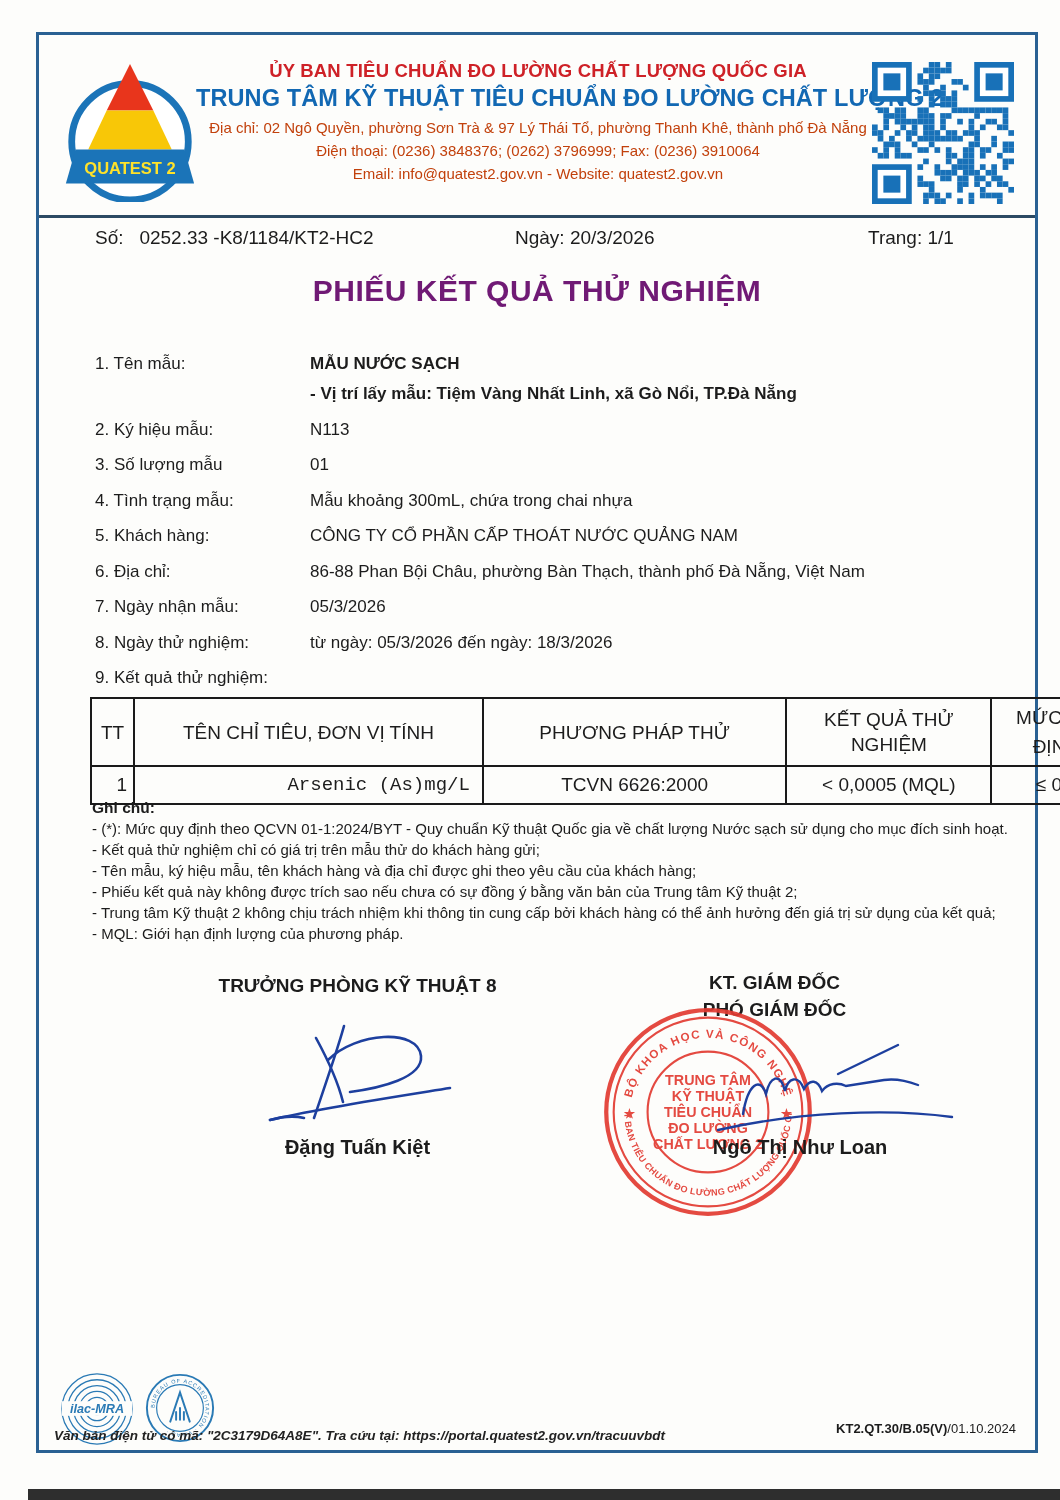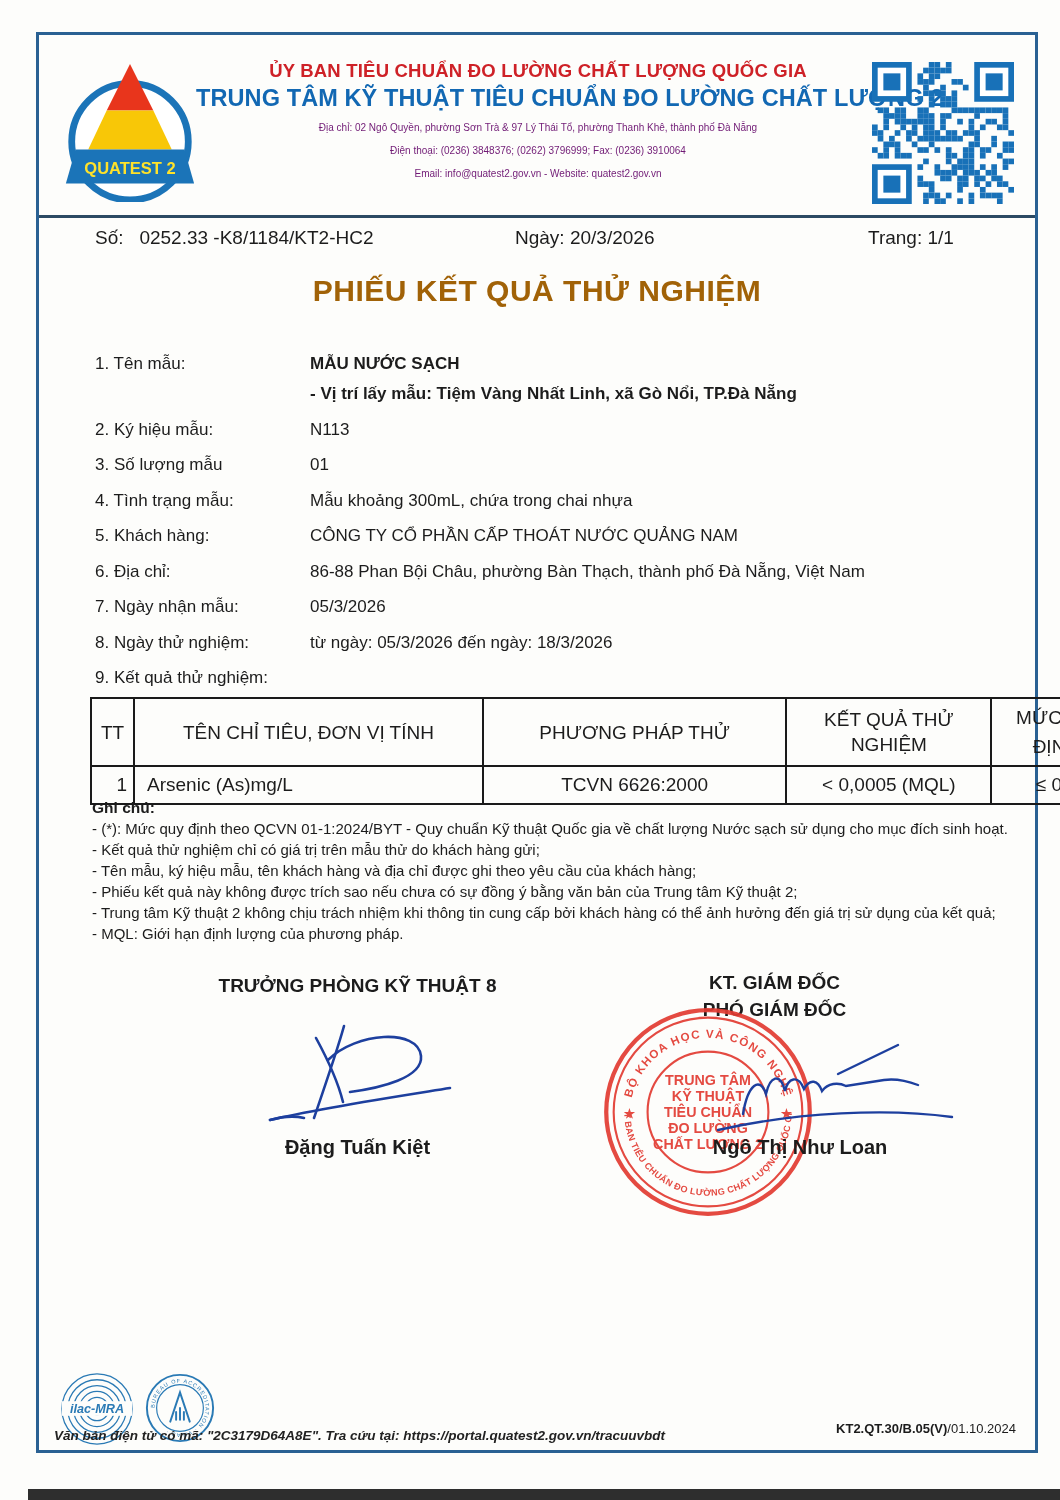--- a/index.html
+++ b/index.html
@@ -16,48 +16,48 @@
     position:absolute; left:36px; top:32px; width:1002px; height:1421px;
     border:3px solid #2a6193; background:transparent;
   }
   .hr-sep { position:absolute; left:39px; top:215px; width:996px; height:3px; background:#2c4a63; }
 
   
   .logo-svg { position:absolute; left:62px; top:56px; width:136px; height:146px; }
   .head-text { position:absolute; left:196px; top:60px; width:684px; text-align:center; }
   .head-agency { color:#ce2127; font-size:18.5px; font-weight:600; letter-spacing:.2px; white-space:nowrap; }
   .head-center { color:#1268b3; font-size:23.5px; font-weight:700; margin-top:3px; white-space:nowrap; letter-spacing:.1px; }
-  .head-line  { color:#701a75; font-size:10px; line-height:23px; }
+  .head-line  { color:#c2410c; font-size:15px; line-height:23px; }
   .head-line:nth-of-type(3){ margin-top:4px; }
   .qr-svg { position:absolute; left:872px; top:62px; width:142px; height:142px; }
 
   
   .info-row { position:absolute; left:95px; top:227px; width:890px; font-size:19px; }
   .info-item { position:absolute; white-space:nowrap; }
   .doc-title { position:absolute; left:39px; top:274px; width:996px; text-align:center;
-               font-size:30px; font-weight:700; color:#a16207; letter-spacing:.5px; }
+               font-size:30px; font-weight:700; color:#701a75; letter-spacing:.5px; }
 
   
   .fields { position:absolute; left:95px; top:352px; width:895px; font-size:17px; line-height:23px; }
   .field-row { display:flex; margin-bottom:12.5px; }
   .field-label { width:215px; flex:0 0 215px; }
   .field-value { flex:1; }
   .val-bold { font-weight:700; }
   .val-sub { margin-top:7px;font-weight:bold; }
 
   
   table.results { position:absolute; left:90px; top:697px; width:1044px; border-collapse:collapse; font-size:19px; }
   table.results th, table.results td { border:2px solid #1a1a1a; vertical-align:middle; }
   table.results th { font-weight:400; text-align:center; padding:6px 3px; height:58px; line-height:25px; }
   table.results td { height:38px; padding:3px 6px; }
   .col-tt { width:38px; } .col-name { width:308px; } .col-method { width:268px; }
   .col-result { width:181px; } .col-limit { width:125px; }
   td.cell-tt { text-align:right; padding-right:5px; }
   td.cell-name { }
-  .name-flex { display:flex; justify-content:flex-start; padding:0 6px; }
+  .name-flex { display:flex; justify-content:flex-end; padding:0 6px;font-family:Liberation Mono, monospace; }
   td.cell-center { text-align:center; }
   sup.lim { font-size:12px; }
 
   
   .notes { position:absolute; left:92px; top:797px; width:916px; font-size:15px; line-height:21px; }
   .notes-head { font-weight:700; font-size:15.5px; }
 
   
   .sig-left-title { position:absolute; left:160px; top:975px; width:395px; text-align:center; font-weight:700; font-size:19px; }
   .sig-left-svg { position:absolute; left:258px; top:1018px; width:200px; height:112px; }

